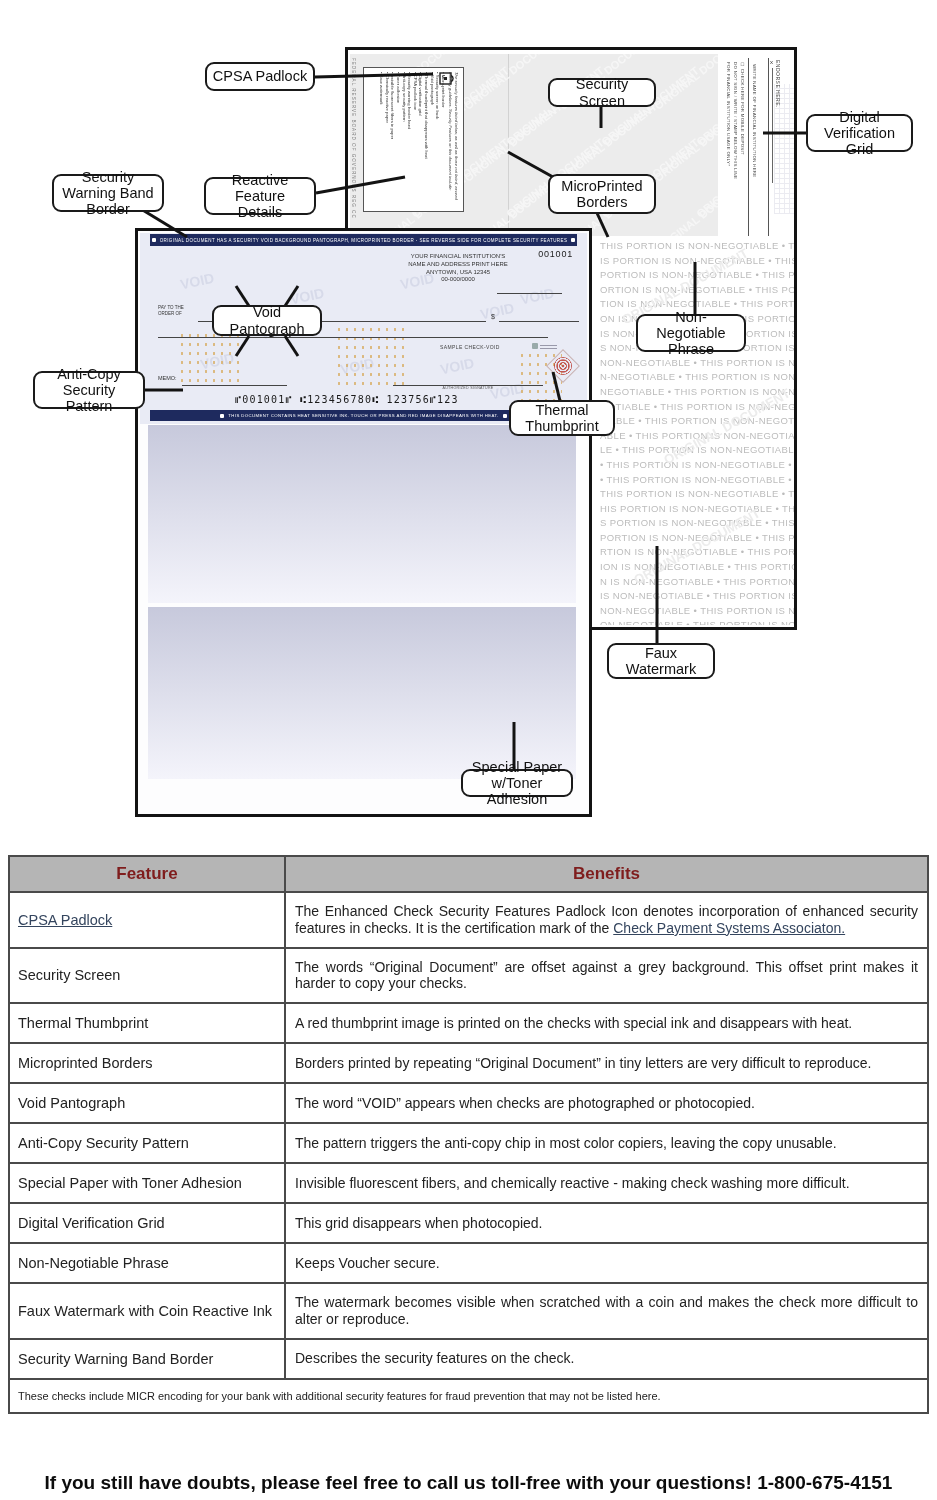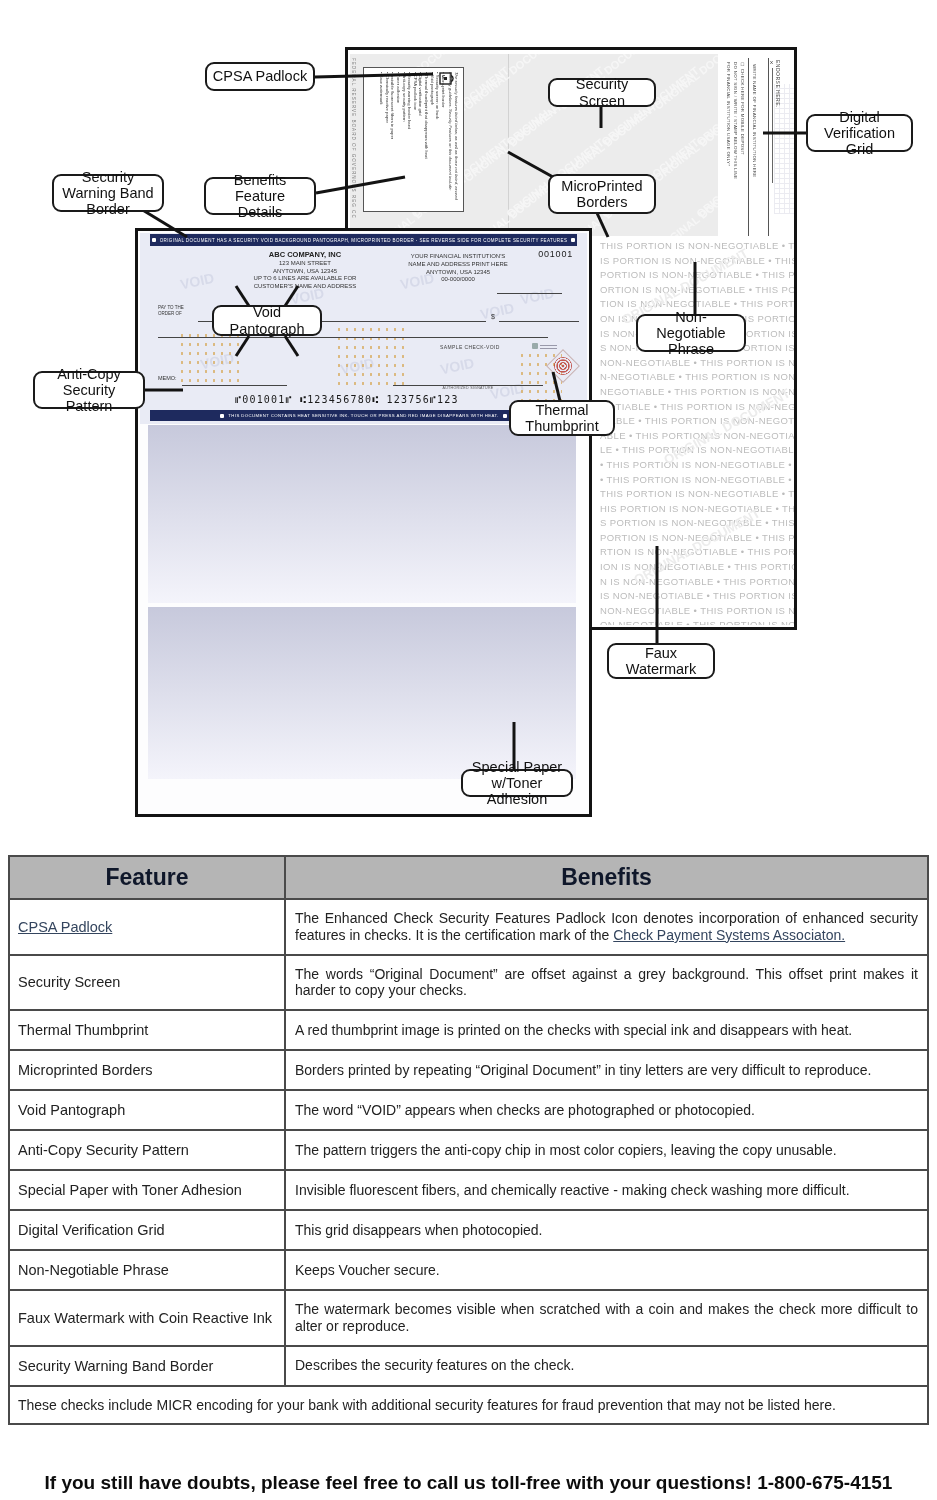--- a/index.html
+++ b/index.html
@@ -81,26 +81,26 @@
         font-size:10px;color:#1a1a1a;letter-spacing:1.2px;}
   .voucher{position:absolute;left:10px;width:428px;background:linear-gradient(#c7c9dc,#f4f4fb);}
   .v1{top:194px;height:178px;} .v2{top:376px;height:172px;}
   
   .callout{position:absolute;background:#fff;border:2.5px solid #1a1a1a;border-radius:9px;
            display:flex;align-items:center;justify-content:center;text-align:center;
            font-size:14.5px;color:#111;line-height:1.12;padding:2px 5px;z-index:20;box-sizing:border-box;}
   .connectors{position:absolute;left:0;top:0;z-index:15;pointer-events:none;}
   
   .ftable{position:absolute;left:8px;top:855px;width:921px;border-collapse:collapse;z-index:3;}
-  .ftable th{background:#b5b5b5;border:2px solid #4a4a4a;font-size:23px;font-weight:bold;
-             padding:7px;color:#0f172a;}
+  .ftable th{background:#b5b5b5;border:2px solid #4a4a4a;font-size:17px;font-weight:bold;
+             padding:7px;color:#7f1d1d;}
   .ftable td{border:2px solid #4a4a4a;vertical-align:middle;color:#222;}
   .ftable td.feat{width:262px;padding:11px 4px 11px 8px;font-size:14.5px;}
   .ftable td.ben{padding:10px 9px;font-size:14px;text-align:justify;line-height:1.2;}
-  .ftable td.foot{padding:10px 8px;font-size:14px;}
+  .ftable td.foot{padding:10px 8px;font-size:11px;}
   .link{text-decoration:underline;color:#34455e;cursor:pointer;}
   
   .footer{position:absolute;left:0;right:0;top:1472px;text-align:center;font-size:19px;
           font-weight:bold;color:#0c0c0c;}
 </style>
 </head>
 <body>
 
 <div class="page">
 
@@ -187,27 +187,20 @@
     <div class="check-area">
       <span><span class="void" style="left: 40px; top: 40px;">VOID</span><span class="void" style="left: 150px; top: 55px;">VOID</span><span class="void" style="left: 260px; top: 40px;">VOID</span><span class="void" style="left: 340px; top: 70px;">VOID</span><span class="void" style="left: 60px; top: 120px;">VOID</span><span class="void" style="left: 200px; top: 125px;">VOID</span><span class="void" style="left: 300px; top: 125px;">VOID</span><span class="void" style="left: 380px; top: 55px;">VOID</span><span class="void" style="left: 120px; top: 90px;">VOID</span><span class="void" style="left: 350px; top: 150px;">VOID</span></span>
       <div class="dots" style="left:38px;top:98px;width:62px;height:52px;"></div>
       <div class="dots" style="left:195px;top:92px;width:72px;height:62px;"></div>
       <div class="dots" style="left:378px;top:118px;width:44px;height:52px;"></div>
       <div class="band band-top">
         <span class="lockdot"></span>
         <span>ORIGINAL DOCUMENT HAS A SECURITY VOID BACKGROUND PANTOGRAPH, MICROPRINTED BORDER - SEE REVERSE SIDE FOR COMPLETE SECURITY FEATURES</span>
         <span class="lockdot"></span>
       </div>
-      <div class="company">
-          <div>ABC COMPANY, INC</div>
-          <div>123 MAIN STREET</div>
-          <div>ANYTOWN, USA 12345</div>
-          <div>UP TO 6 LINES ARE AVAILABLE FOR</div>
-          <div>CUSTOMER'S NAME AND ADDRESS</div>
-        </div>
       <div class="institution">
           <div>YOUR FINANCIAL INSTITUTION'S</div>
           <div>NAME AND ADDRESS PRINT HERE</div>
           <div>ANYTOWN, USA 12345</div>
           <div>00-000/0000</div>
         </div>
       <div class="checkno">001001</div>
       <div class="dateline"></div>
       <div class="payto">PAY TO THE ORDER OF</div>
       <div class="payline"></div>
@@ -259,21 +252,21 @@
       <line x1="695" y1="262" x2="695" y2="316"></line>
       <line x1="657" y1="546" x2="657" y2="644"></line>
       <line x1="514" y1="722" x2="514" y2="770"></line>
     </g>
   </svg>
 
   <div class="callout" style="left:205px;top:62px;width:110px;height:29px;">CPSA Padlock</div>
   <div class="callout" style="left:548px;top:78px;width:108px;height:29px;">Security Screen</div>
   <div class="callout" style="left:806px;top:114px;width:107px;height:38px;">Digital Verification Grid</div>
   <div class="callout" style="left:52px;top:174px;width:112px;height:38px;">Security Warning Band Border</div>
-  <div class="callout" style="left:204px;top:177px;width:112px;height:38px;">Benefits Feature Details</div>
+  <div class="callout" style="left:204px;top:177px;width:112px;height:38px;">Reactive Feature Details</div>
   <div class="callout" style="left:548px;top:174px;width:108px;height:40px;">MicroPrinted Borders</div>
   <div class="callout" style="left:212px;top:305px;width:110px;height:31px;z-index:21;">Void Pantograph</div>
   <div class="callout" style="left:33px;top:371px;width:112px;height:38px;">Anti-Copy Security Pattern</div>
   <div class="callout" style="left:509px;top:400px;width:106px;height:36px;z-index:21;">Thermal Thumbprint</div>
   <div class="callout" style="left:636px;top:314px;width:110px;height:38px;z-index:21;">Non-Negotiable Phrase</div>
   <div class="callout" style="left:607px;top:643px;width:108px;height:36px;">Faux Watermark</div>
   <div class="callout" style="left:461px;top:769px;width:112px;height:28px;z-index:21;">Special Paper w/Toner Adhesion</div>
 
   <table class="ftable">
     <thead>

